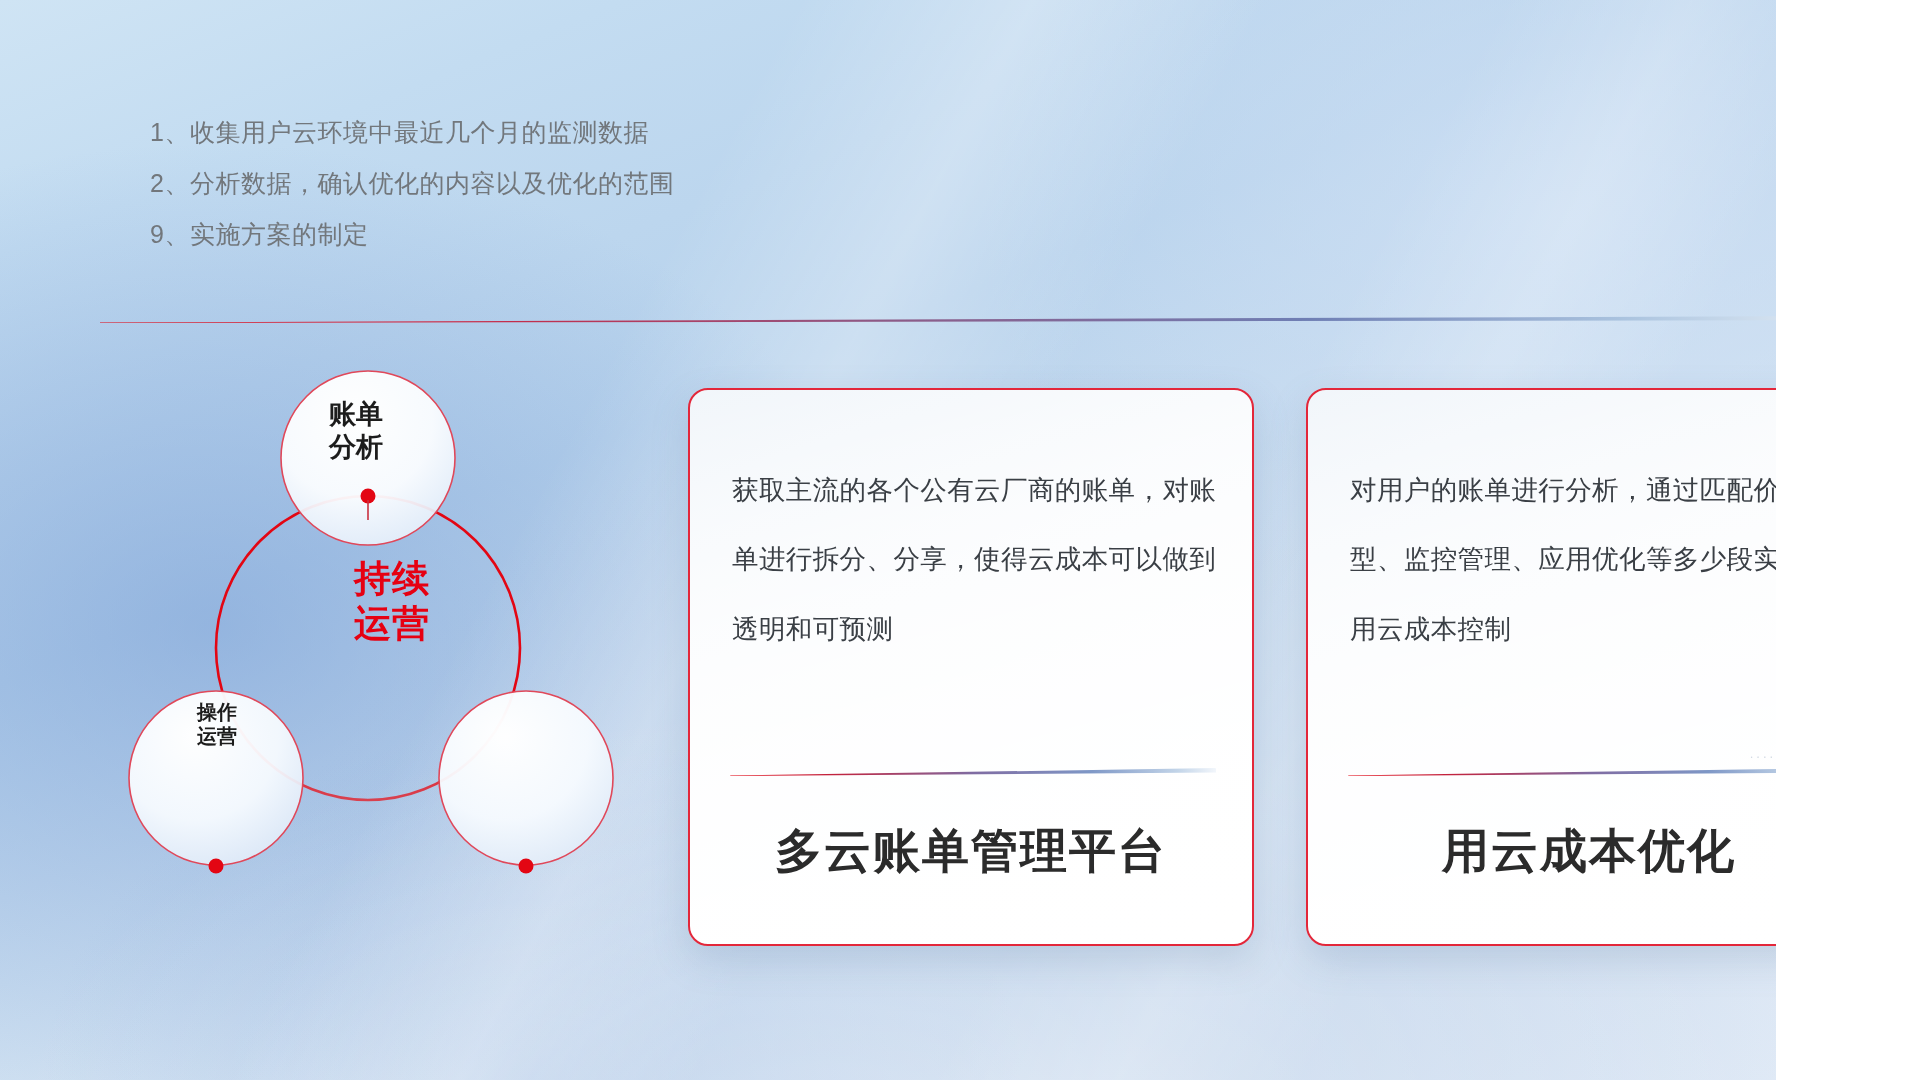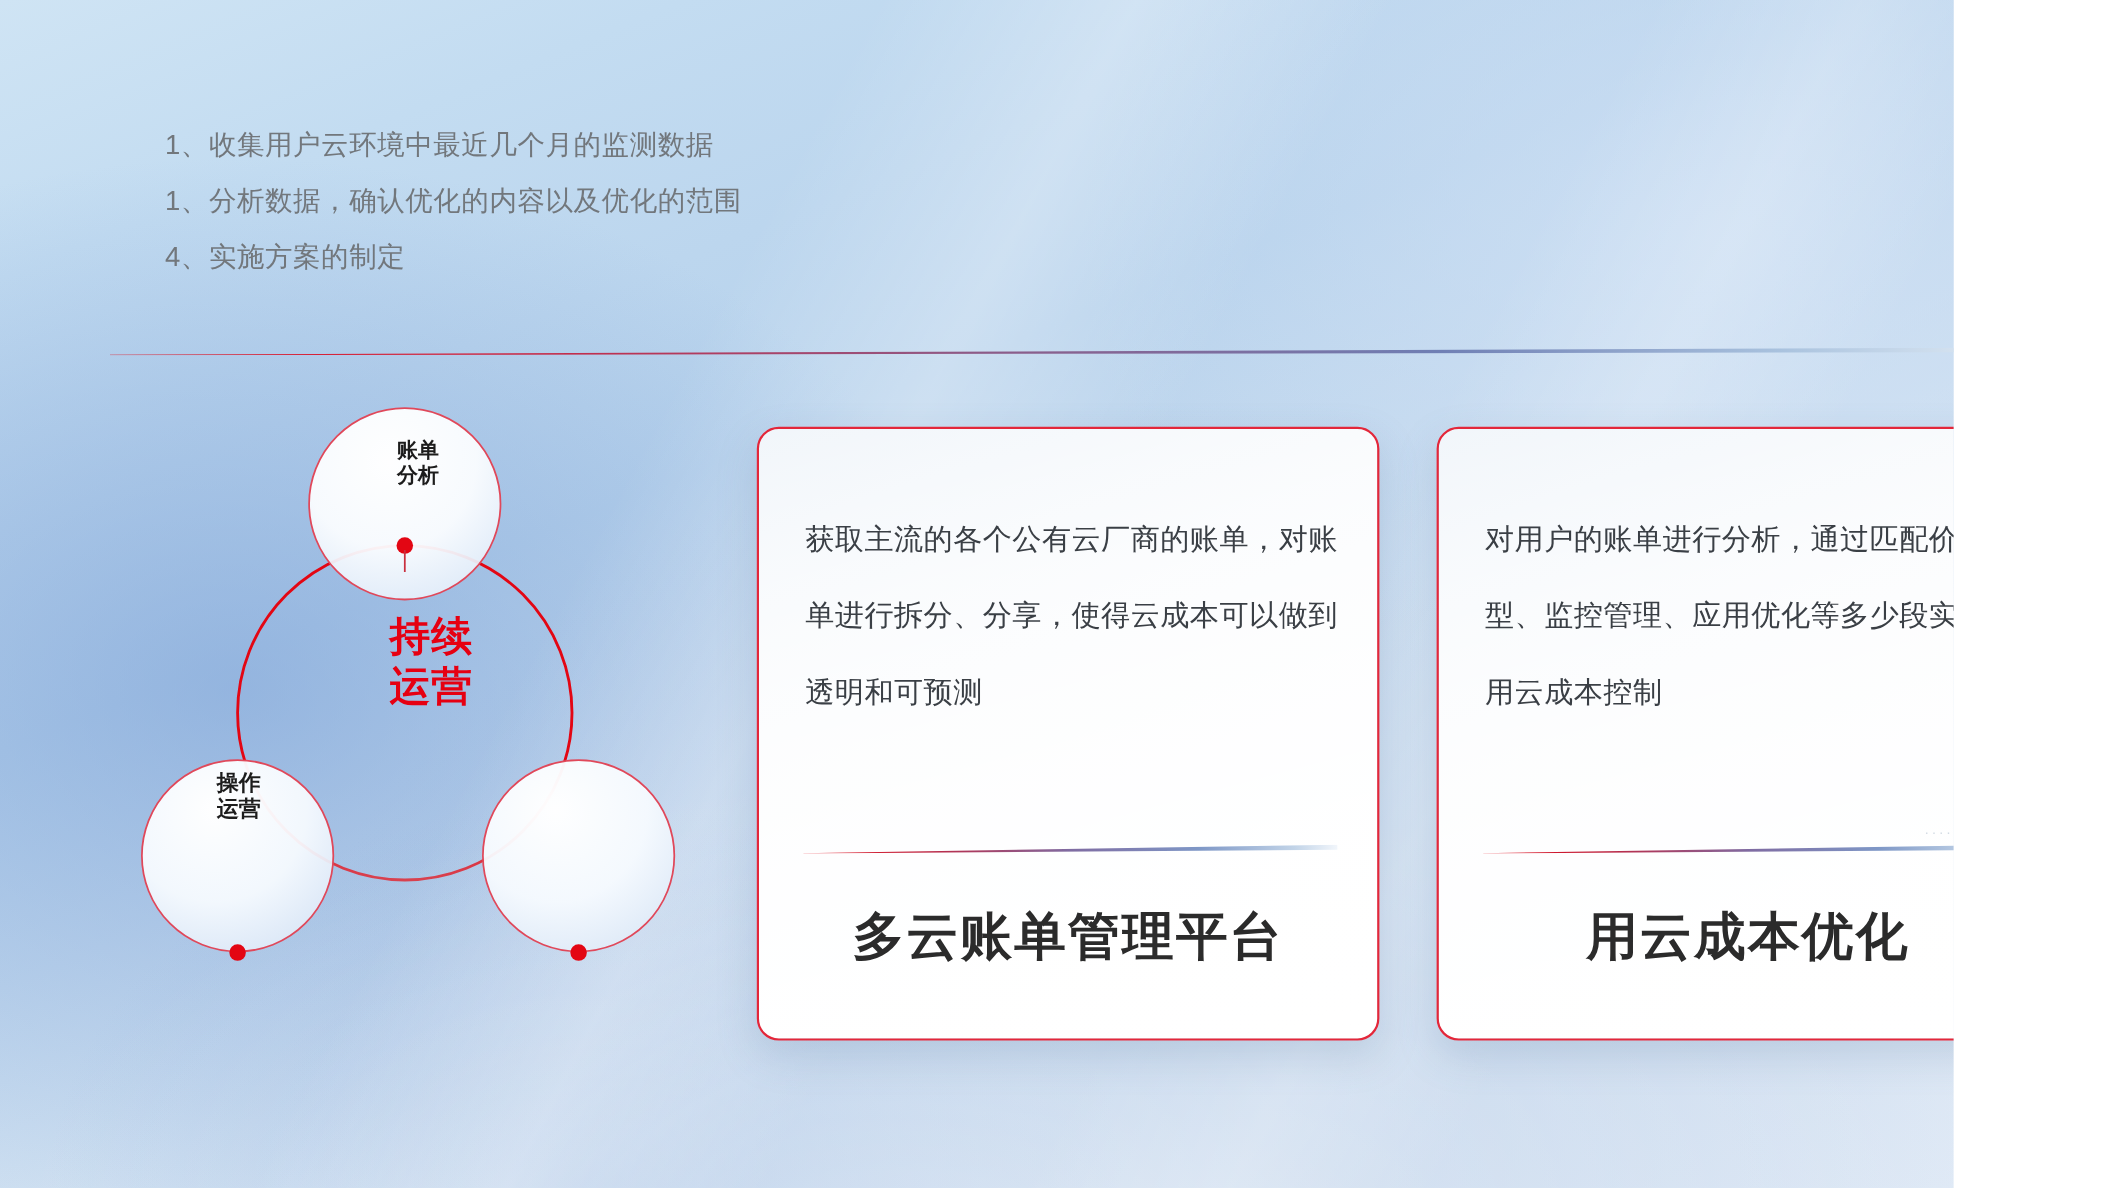--- a/index.html
+++ b/index.html
@@ -92,22 +92,22 @@
   .venn-label {
     position: absolute;
     text-align: center;
     color: #1c1c1c;
     font-weight: 700;
     line-height: 1.22;
     white-space: pre-line;
     pointer-events: none;
   }
   #venn-label-top {
-    left: 204px; top: 50px; width: 160px;
-    font-size: 19px;
+    left: 180px; top: 50px; width: 160px;
+    font-size: 27px;
   }
   #venn-label-left {
     left: 46px; top: 352px; width: 150px;
     font-size: 20px;
   }
   #venn-label-right {
     left: 355px; top: 352px; width: 150px;
     font-size: 24px;
   }
   #venn-label-center {
@@ -175,22 +175,22 @@
     opacity: .8;
   }
 </style>
 </head>
 <body>
 
 <div id="stage">
 
   <div class="bullets left">
     <div class="bullet-line">1、收集用户云环境中最近几个月的监测数据</div>
-    <div class="bullet-line">1、分析数据，确认优化的内容以及优化的范围</div>
-    <div class="bullet-line">4、实施方案的制定</div>
+    <div class="bullet-line">2、分析数据，确认优化的内容以及优化的范围</div>
+    <div class="bullet-line">9、实施方案的制定</div>
   </div>
 
 
   <svg id="header-rule" viewBox="0 0 1725 7" preserveAspectRatio="none">
     <defs>
       <linearGradient id="ruleGrad" x1="0" y1="0" x2="1" y2="0">
         <stop offset="0%" stop-color="#e30613"></stop>
         <stop offset="18%" stop-color="#d2203a"></stop>
         <stop offset="45%" stop-color="#8e5a86"></stop>
         <stop offset="70%" stop-color="#6f7fb4"></stop>

